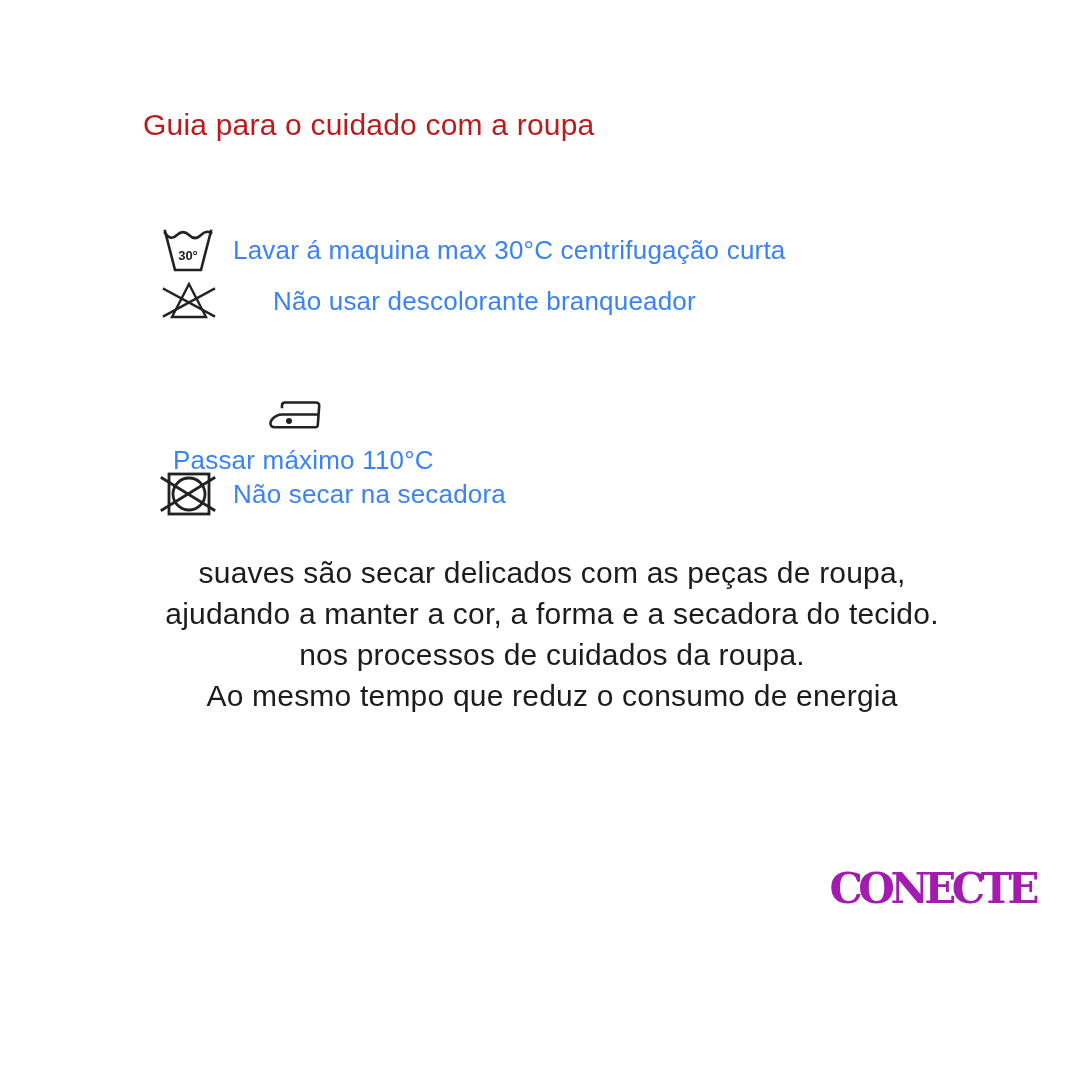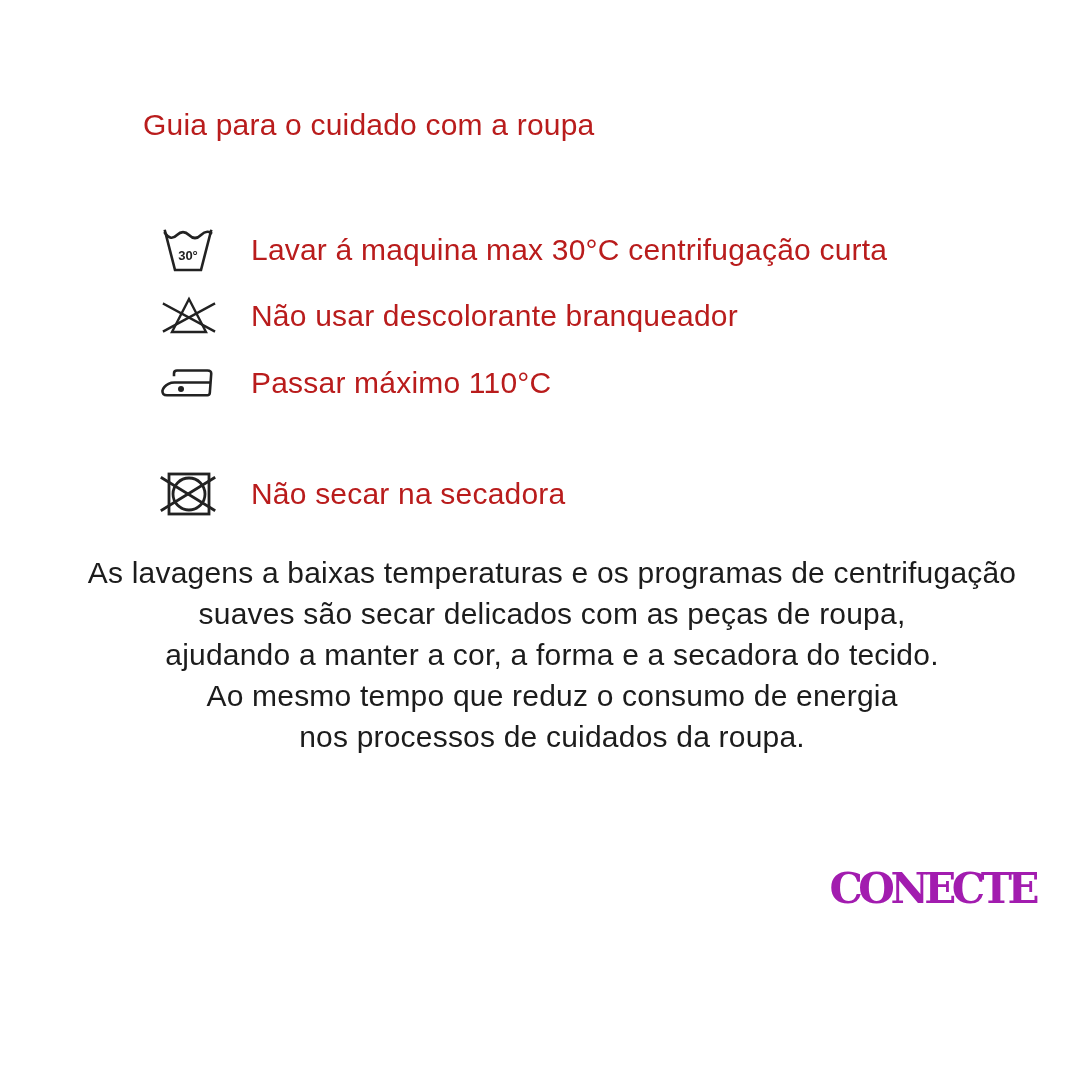--- a/index.html
+++ b/index.html
@@ -31,29 +31,29 @@
     text-align: right;
   }
   .care-row .icon-box {
     width: 60px;
     display: flex;
     justify-content: center;
     align-items: center;
     flex: 0 0 60px;
   }
   .care-row .row-label {
-    margin-left: 33px;
-    font-size: 30px;
+    margin-left: 15px;
+    font-size: 26px;
     letter-spacing: 0.2px;
     white-space: nowrap;
-    color: #b91c1c;
+    color: #3b82f6;
   }
   .row-1 { top: 227px; height: 46px; }
-  .row-2 { top: 295px; height: 42px; }
-  .row-3 { top: 366px; height: 34px; }
+  .row-2 { top: 280px; height: 42px; gap: 40px; }
+  .row-3 { top: 385px; height: 34px; flex-direction: column; }
   .row-4 { top: 471px; height: 46px; }
 
   svg.care-icon { display: block; }
   svg.care-icon path, svg.care-icon line, svg.care-icon rect, svg.care-icon circle {
     stroke: #222222;
     fill: none;
     stroke-linecap: square;
   }
   svg.care-icon .filled { fill: #222222; stroke: none; }
   svg.care-icon text {
@@ -132,22 +132,21 @@
         <rect x="9" y="3" width="40" height="40" stroke-width="2.8"></rect>
         <circle cx="29" cy="23" r="16" stroke-width="2.8"></circle>
         <line x1="2" y1="7" x2="54" y2="39" stroke-width="2.8"></line>
         <line x1="54" y1="7" x2="2" y2="39" stroke-width="2.8"></line>
       </svg>
     </span>
     <span class="row-label">Não secar na secadora</span>
   </div>
 
   <div class="body-paragraph">
-    <div>As lavagens a baixas temperaturas e os programas de centrifugação</div>
     <div>suaves são secar delicados com as peças de roupa,</div>
     <div>ajudando a manter a cor, a forma e a secadora do tecido.</div>
+    <div>nos processos de cuidados da roupa.</div>
     <div>Ao mesmo tempo que reduz o consumo de energia</div>
-    <div>nos processos de cuidados da roupa.</div>
   </div>
 
   <div class="brand-logo">CONECTE</div>
 
 </div>
 
 </body></html>

